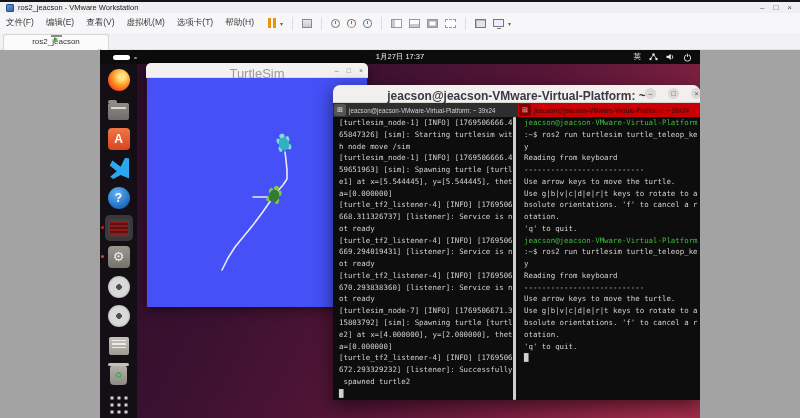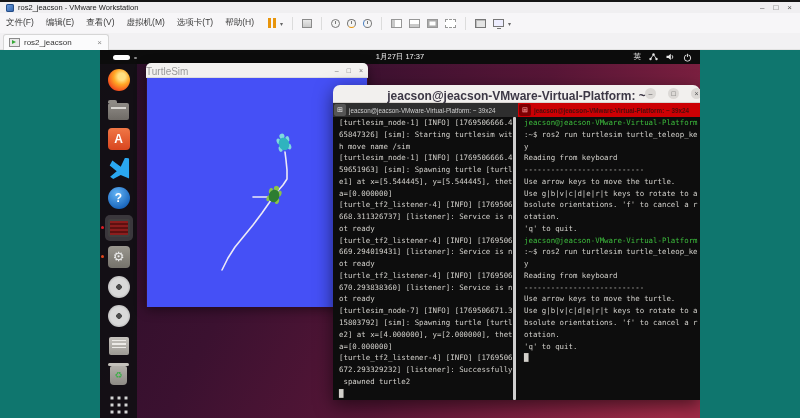--- a/index.html
+++ b/index.html
@@ -29,28 +29,28 @@
   .pane{width:11px;height:9px;border:1px solid #979797;background:#fff;}
   .pane.p1{background:linear-gradient(90deg,#c9c9c9 0 3px,#fff 3px);}
   .pane.p2{background:linear-gradient(0deg,#c9c9c9 0 3px,#fff 3px);}
   .pane.p3{box-shadow:inset 0 0 0 1.5px #aaa;}
   .pane.p4{border-style:dashed;}
   .console{width:11px;height:9px;border:1px solid #777;background:#e4e4e4;box-shadow:inset 1px 1px 0 #bbb;}
   .display{width:11px;height:8px;border:1px solid #777;background:#eef;position:relative;}
   .display::after{content:"";position:absolute;left:3px;bottom:-3px;width:4px;height:1.5px;background:#777;}
   .tabbar{left:0;top:33px;width:800px;height:17px;background:#f2f1f3;border-bottom:1px solid #e2e2e2;box-sizing:border-box;}
   .tab{position:absolute;left:3px;top:1px;height:16px;width:106px;background:#fbfbfc;border:1px solid #d6d6d6;
-       border-bottom:none;border-radius:3px 3px 0 0;display:flex;align-items:center;font-size:8px;color:#333;box-sizing:border-box;}
+       border-bottom:none;border-radius:3px 3px 0 0;display:flex;align-items:center;font-size:8px;color:#333;box-sizing:border-box;flex-direction:column;}
   .tab-icon{width:9px;height:7px;border:1px solid #8a8a8a;margin:0 4px 0 5px;position:relative;background:#e8e8e8;}
   .tab-icon::after{content:"";position:absolute;left:2px;top:1px;border-left:4px solid #35a835;
                    border-top:2.5px solid transparent;border-bottom:2.5px solid transparent;}
   .tab-close{margin-left:auto;padding-right:6px;color:#888;font-size:8px;}
 
   
-  .vm-view{left:0;top:50px;width:800px;height:368px;background:#0f766e;}
+  .vm-view{left:0;top:50px;width:800px;height:368px;background:#a3a3a3;}
   .vm-screen{position:absolute;left:100px;top:0;width:600px;height:368px;overflow:hidden;}
 
   
   .topbar{left:0;top:0;width:600px;height:14px;background:#0c0c0c;color:#f2f2f2;z-index:30;}
   .ws-pill{position:absolute;left:13px;top:5px;width:17px;height:5px;border-radius:3px;background:#fff;}
   .ws-dot{position:absolute;left:34px;top:6.5px;width:2.5px;height:2.5px;border-radius:50%;background:#8a8a8a;}
   .clock-txt{position:absolute;left:0;width:600px;top:2px;text-align:center;font-size:7.5px;}
   .tb-right{position:absolute;right:8px;top:0;height:14px;display:flex;align-items:center;gap:8px;}
   .ime{font-size:7.5px;}
 
@@ -84,21 +84,21 @@
          color:#3fae4a;font-size:9px;}
   .trash::before{content:"";position:absolute;left:-2px;top:-2.5px;width:21px;height:2.5px;border-radius:2px;background:#c4c1bb;}
   .showapps{width:20px;height:20px;background-image:radial-gradient(circle,#d8d8d8 1.4px,transparent 1.6px);
             background-size:7px 7px;background-position:center;}
 
   
   .ts-win{left:46px;top:13px;width:222px;height:244px;z-index:40;border-radius:5px 5px 0 0;
           box-shadow:0 3px 12px rgba(0,0,0,.45);}
   .ts-title{position:absolute;left:0;top:0;width:222px;height:15px;background:#f3f2f0;border-radius:5px 5px 0 0;
             border-bottom:1px solid #ddd;box-sizing:border-box;}
-  .ts-title-text{position:absolute;width:100%;top:3px;text-align:left;font-size:10px;color:#9a9a9a;}
+  .ts-title-text{position:absolute;width:100%;top:3px;text-align:center;font-size:13px;color:#9a9a9a;}
   .ts-ctrls{position:absolute;right:5px;top:2.5px;display:flex;gap:8px;color:#7a7a7a;font-size:7px;line-height:10px;}
   .ts-canvas{position:absolute;left:1px;top:15px;width:220px;height:229px;}
   .trail{fill:none;stroke:#eceaf6;stroke-width:1.6;stroke-linecap:round;stroke-linejoin:round;}
 
   
   .term-win{left:233px;top:35px;width:367px;height:315px;z-index:50;border-radius:7px 7px 0 0;
             box-shadow:0 5px 18px rgba(0,0,0,.55);}
   .term-title{position:absolute;left:0;top:0;width:367px;height:18px;background:#f2f0ee;border-radius:7px 7px 0 0;
               border-bottom:1px solid #d8d4d0;box-sizing:border-box;}
   .term-title-text{position:absolute;width:100%;top:4px;text-align:center;font-size:12px;color:#3d3846;font-weight:bold;}
@@ -296,21 +296,21 @@
         <span class="ph-icon">⊞</span>
         <span>jeacson@jeacson-VMware-Virtual-Platform: ~ 39x24</span>
       </div>
       <div class="pane-hdr ph-right">
         <span class="ph-icon">⊞</span>
         <span>jeacson@jeacson-VMware-Virtual-Platform: ~ 39x24</span>
       </div>
       <div class="pane-body pb-left">
           <div class="tline">[turtlesim_node-1] [INFO] [1769506666.4</div>
           <div class="tline">65847326] [sim]: Starting turtlesim wit</div>
-          <div class="tline">h move name /sim</div>
+          <div class="tline">h node move /sim</div>
           <div class="tline">[turtlesim_node-1] [INFO] [1769506666.4</div>
           <div class="tline">59651963] [sim]: Spawning turtle [turtl</div>
           <div class="tline">e1] at x=[5.544445], y=[5.544445], thet</div>
           <div class="tline">a=[0.000000]</div>
           <div class="tline">[turtle_tf2_listener-4] [INFO] [1769506</div>
           <div class="tline">668.311326737] [listener]: Service is n</div>
           <div class="tline">ot ready</div>
           <div class="tline">[turtle_tf2_listener-4] [INFO] [1769506</div>
           <div class="tline">669.294019431] [listener]: Service is n</div>
           <div class="tline">ot ready</div>

